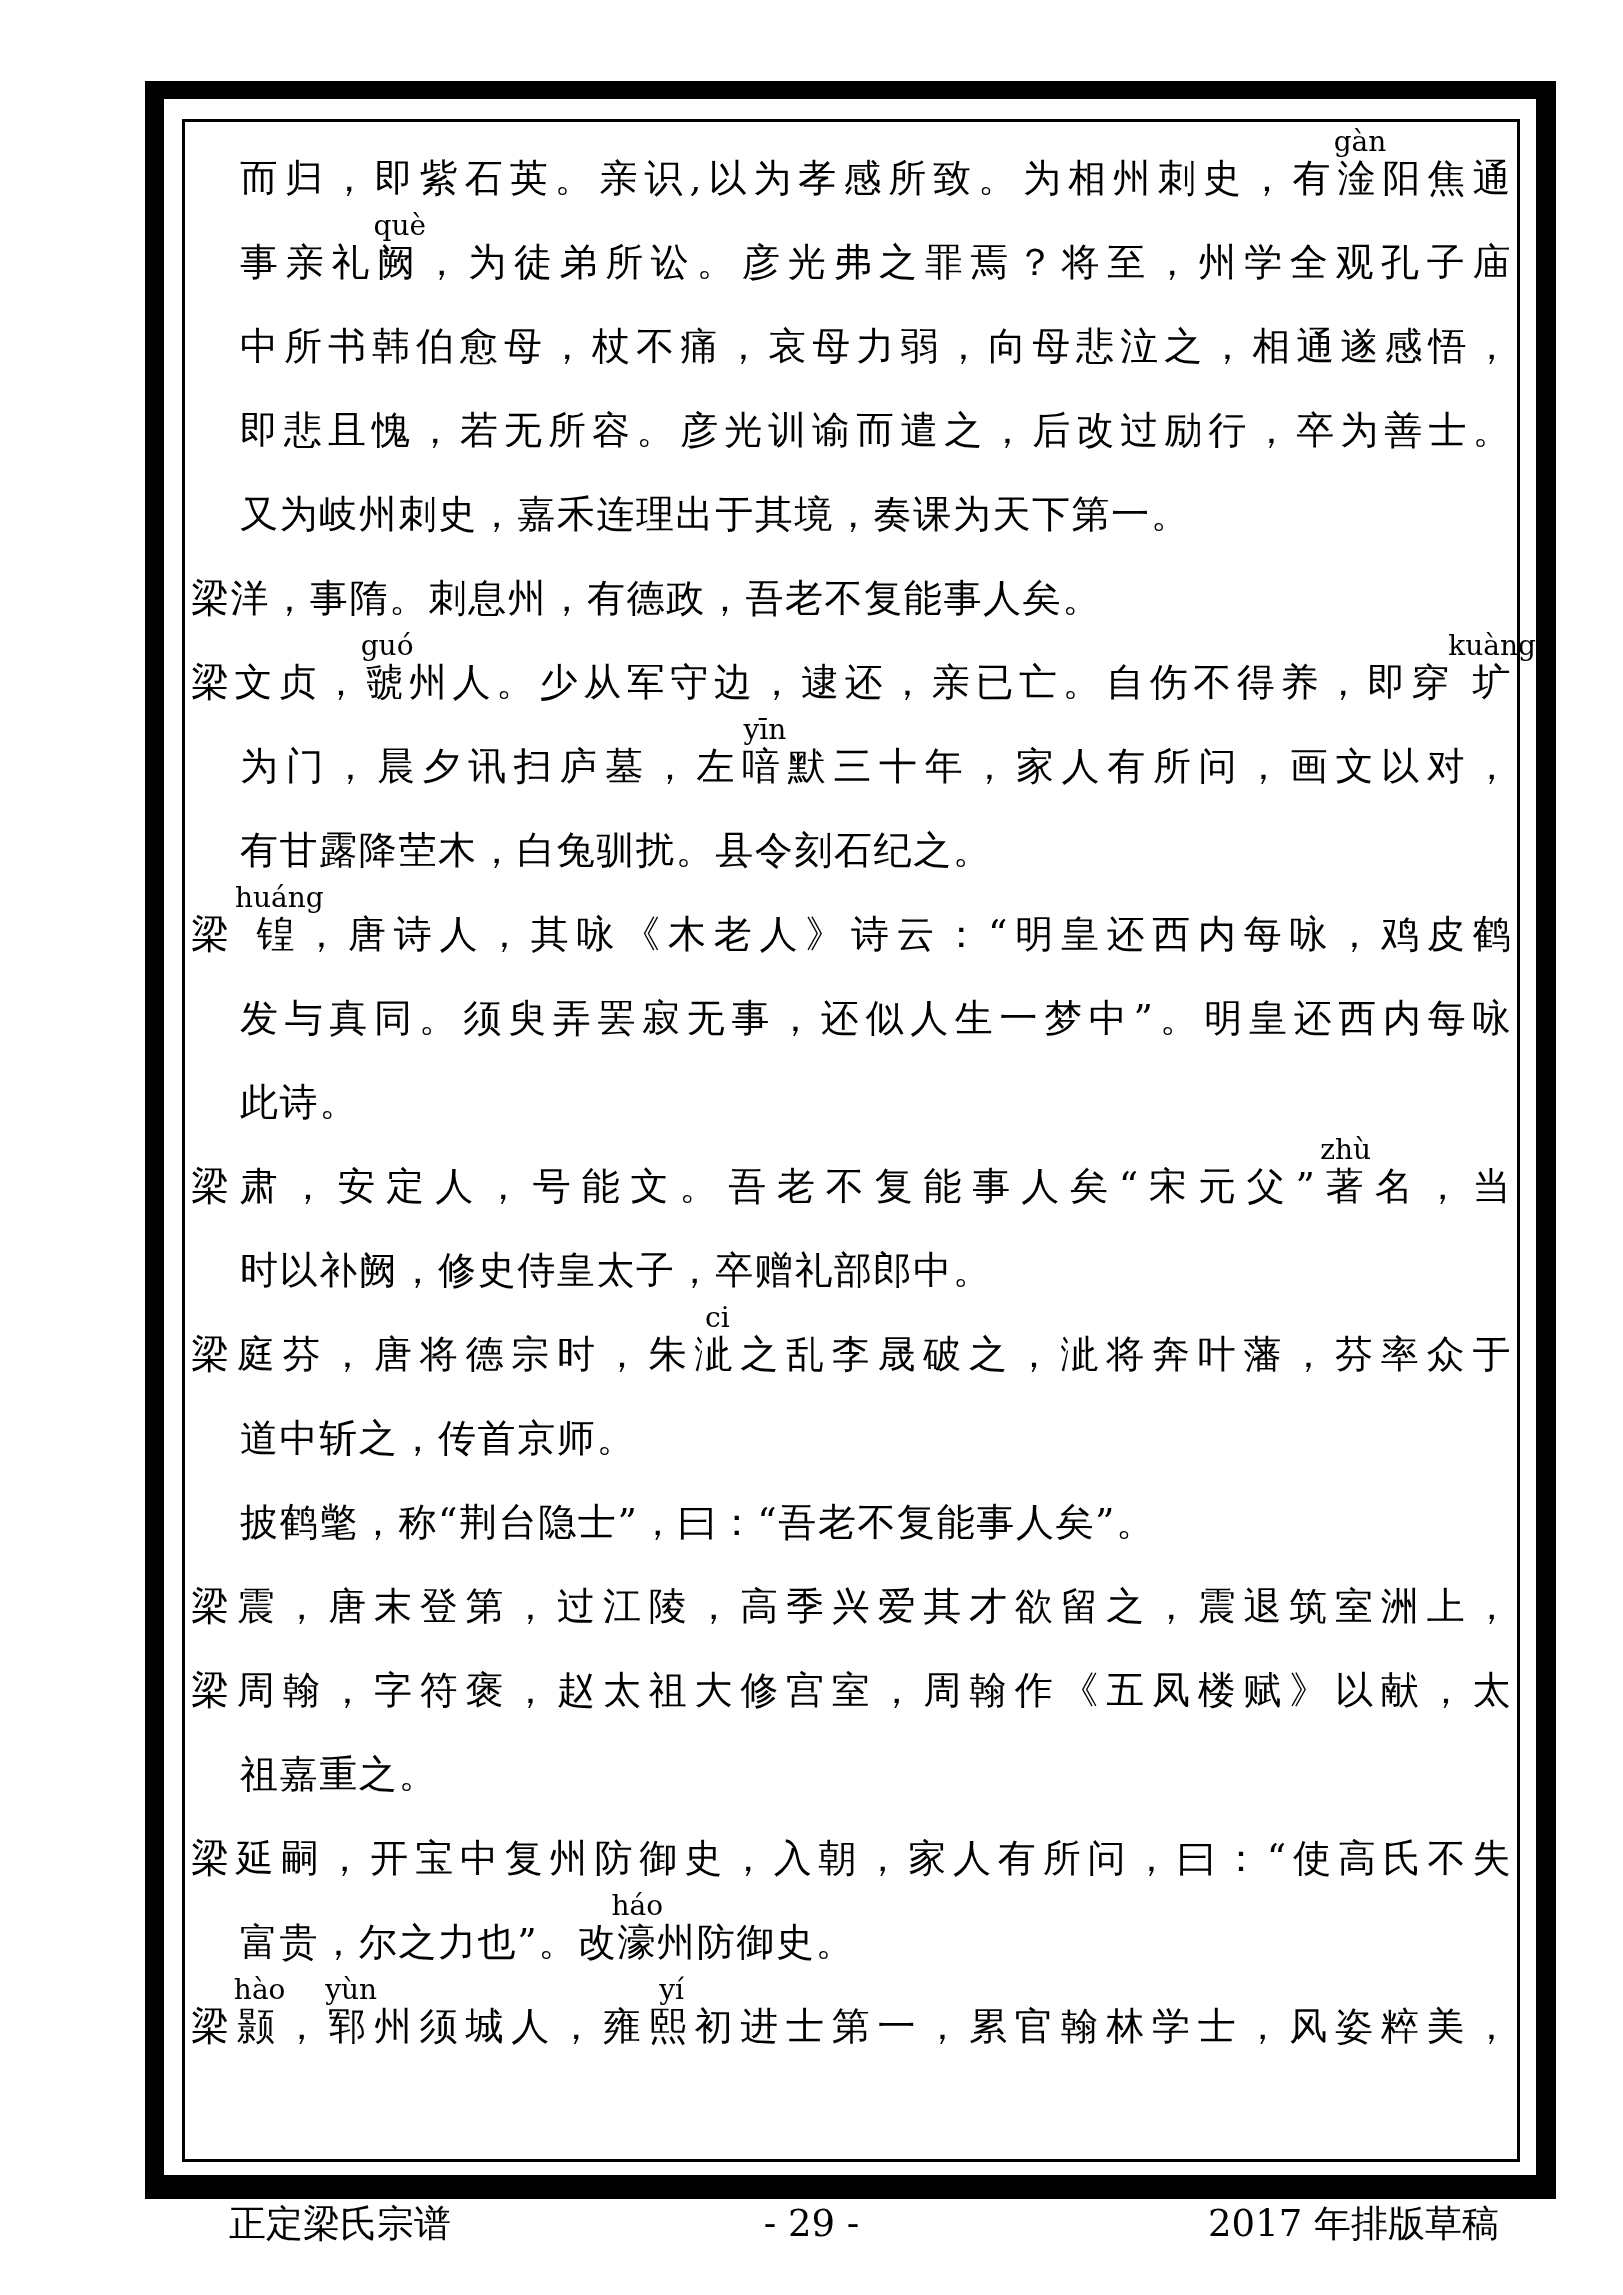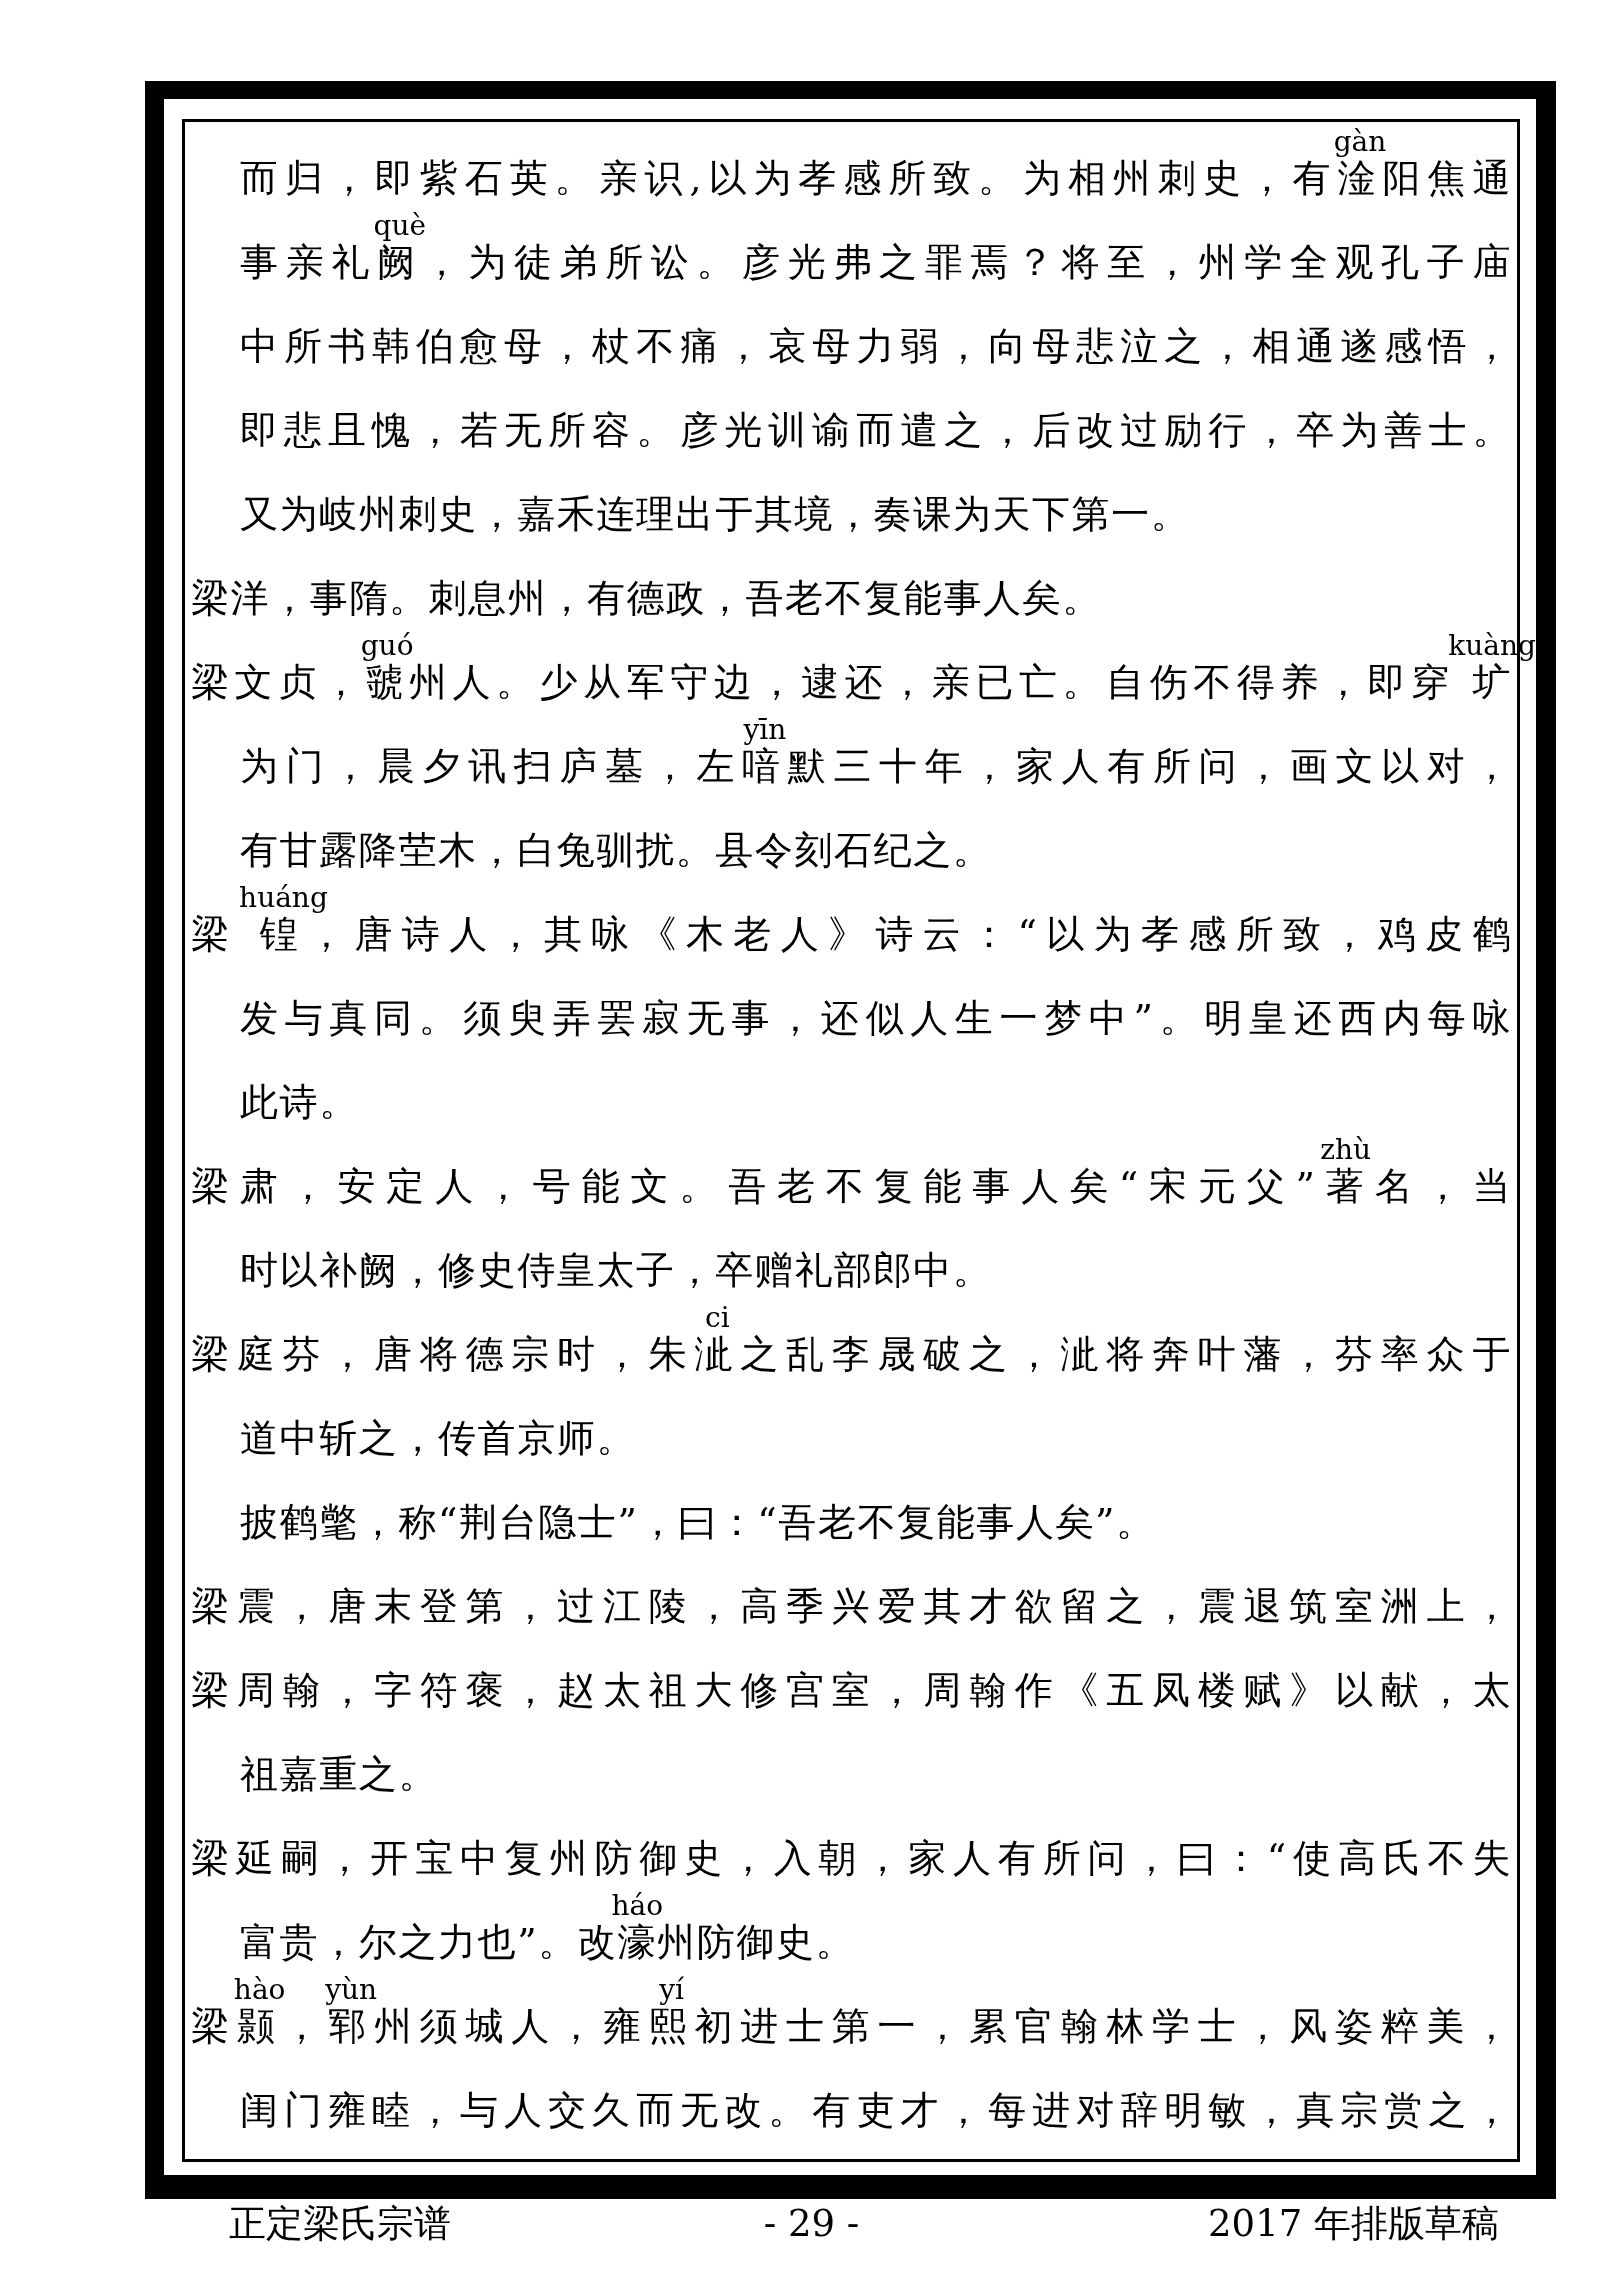--- a/index.html
+++ b/index.html
@@ -91,35 +91,34 @@
   <div class="text-area" id="text-area">
       <div class="line indent justify"><span>而归，即紫石英。亲识,以为孝感所致。为相州刺史，有</span><span class="ruby"><span class="rt">gàn</span>淦</span><span>阳焦通</span></div>
       <div class="line indent justify"><span>事亲礼</span><span class="ruby"><span class="rt">què</span>阙</span><span>，为徒弟所讼。彦光弗之罪焉？将至，州学全观孔子庙</span></div>
       <div class="line indent justify"><span>中所书韩伯愈母，杖不痛，哀母力弱，向母悲泣之，相通遂感悟，</span></div>
       <div class="line indent justify"><span>即悲且愧，若无所容。彦光训谕而遣之，后改过励行，卒为善士。</span></div>
       <div class="line indent"><span>又为岐州刺史，嘉禾连理出于其境，奏课为天下第一。</span></div>
       <div class="line"><span>梁洋，事隋。刺息州，有德政，吾老不复能事人矣。</span></div>
       <div class="line justify"><span>梁文贞，</span><span class="ruby"><span class="rt">guó</span>虢</span><span>州人。少从军守边，逮还，亲已亡。自伤不得养，即穿 </span><span class="ruby"><span class="rt">kuàng</span>圹</span></div>
       <div class="line indent justify"><span>为门，晨夕讯扫庐墓，左</span><span class="ruby"><span class="rt">yīn</span>喑</span><span>默三十年，家人有所问，画文以对，</span></div>
       <div class="line indent"><span>有甘露降茔木，白兔驯扰。县令刻石纪之。</span></div>
-      <div class="line justify"><span>梁 </span><span class="ruby"><span class="rt">huáng</span>锽</span><span>，唐诗人，其咏《木老人》诗云：“以为孝感所致，鸡皮鹤</span></div>
+      <div class="line justify"><span>梁 </span><span class="ruby"><span class="rt">huáng</span>锽</span><span>，唐诗人，其咏《木老人》诗云：“明皇还西内每咏，鸡皮鹤</span></div>
       <div class="line indent justify"><span>发与真同。须臾弄罢寂无事，还似人生一梦中”。明皇还西内每咏</span></div>
       <div class="line indent"><span>此诗。</span></div>
       <div class="line justify"><span>梁肃，安定人，号能文。吾老不复能事人矣“宋元父”</span><span class="ruby"><span class="rt">zhù</span>著</span><span>名，当</span></div>
       <div class="line indent"><span>时以补阙，修史侍皇太子，卒赠礼部郎中。</span></div>
       <div class="line justify"><span>梁庭芬，唐将德宗时，朱</span><span class="ruby"><span class="rt">ci</span>泚</span><span>之乱李晟破之，泚将奔叶藩，芬率众于</span></div>
       <div class="line indent"><span>道中斩之，传首京师。</span></div>
       <div class="line indent"><span>披鹤氅，称“荆台隐士”，曰：“吾老不复能事人矣”。</span></div>
       <div class="line justify"><span>梁震，唐末登第，过江陵，高季兴爱其才欲留之，震退筑室洲上，</span></div>
       <div class="line justify"><span>梁周翰，字符褒，赵太祖大修宫室，周翰作《五凤楼赋》以献，太</span></div>
       <div class="line indent"><span>祖嘉重之。</span></div>
       <div class="line justify"><span>梁延嗣，开宝中复州防御史，入朝，家人有所问，曰：“使高氏不失</span></div>
       <div class="line indent"><span>富贵，尔之力也”。改</span><span class="ruby"><span class="rt">háo</span>濠</span><span>州防御史。</span></div>
       <div class="line justify"><span>梁</span><span class="ruby"><span class="rt">hào</span>颢</span><span>，</span><span class="ruby"><span class="rt">yùn</span>郓</span><span>州须城人，雍</span><span class="ruby"><span class="rt">yí</span>熙</span><span>初进士第一，累官翰林学士，风姿粹美，</span></div>
-      <div class="line indent justify"><span>闺门雍睦，与人交久而无改。有吏才，每进对辞明敏，真宗赏之，</span></div>
     </div>
   <div class="footer">
     <span class="f-left">正定梁氏宗谱</span>
     <span class="f-center">- 29 -</span>
     <span class="f-right">2017 年排版草稿</span>
   </div>
 </div>
 
 
 </body></html>

